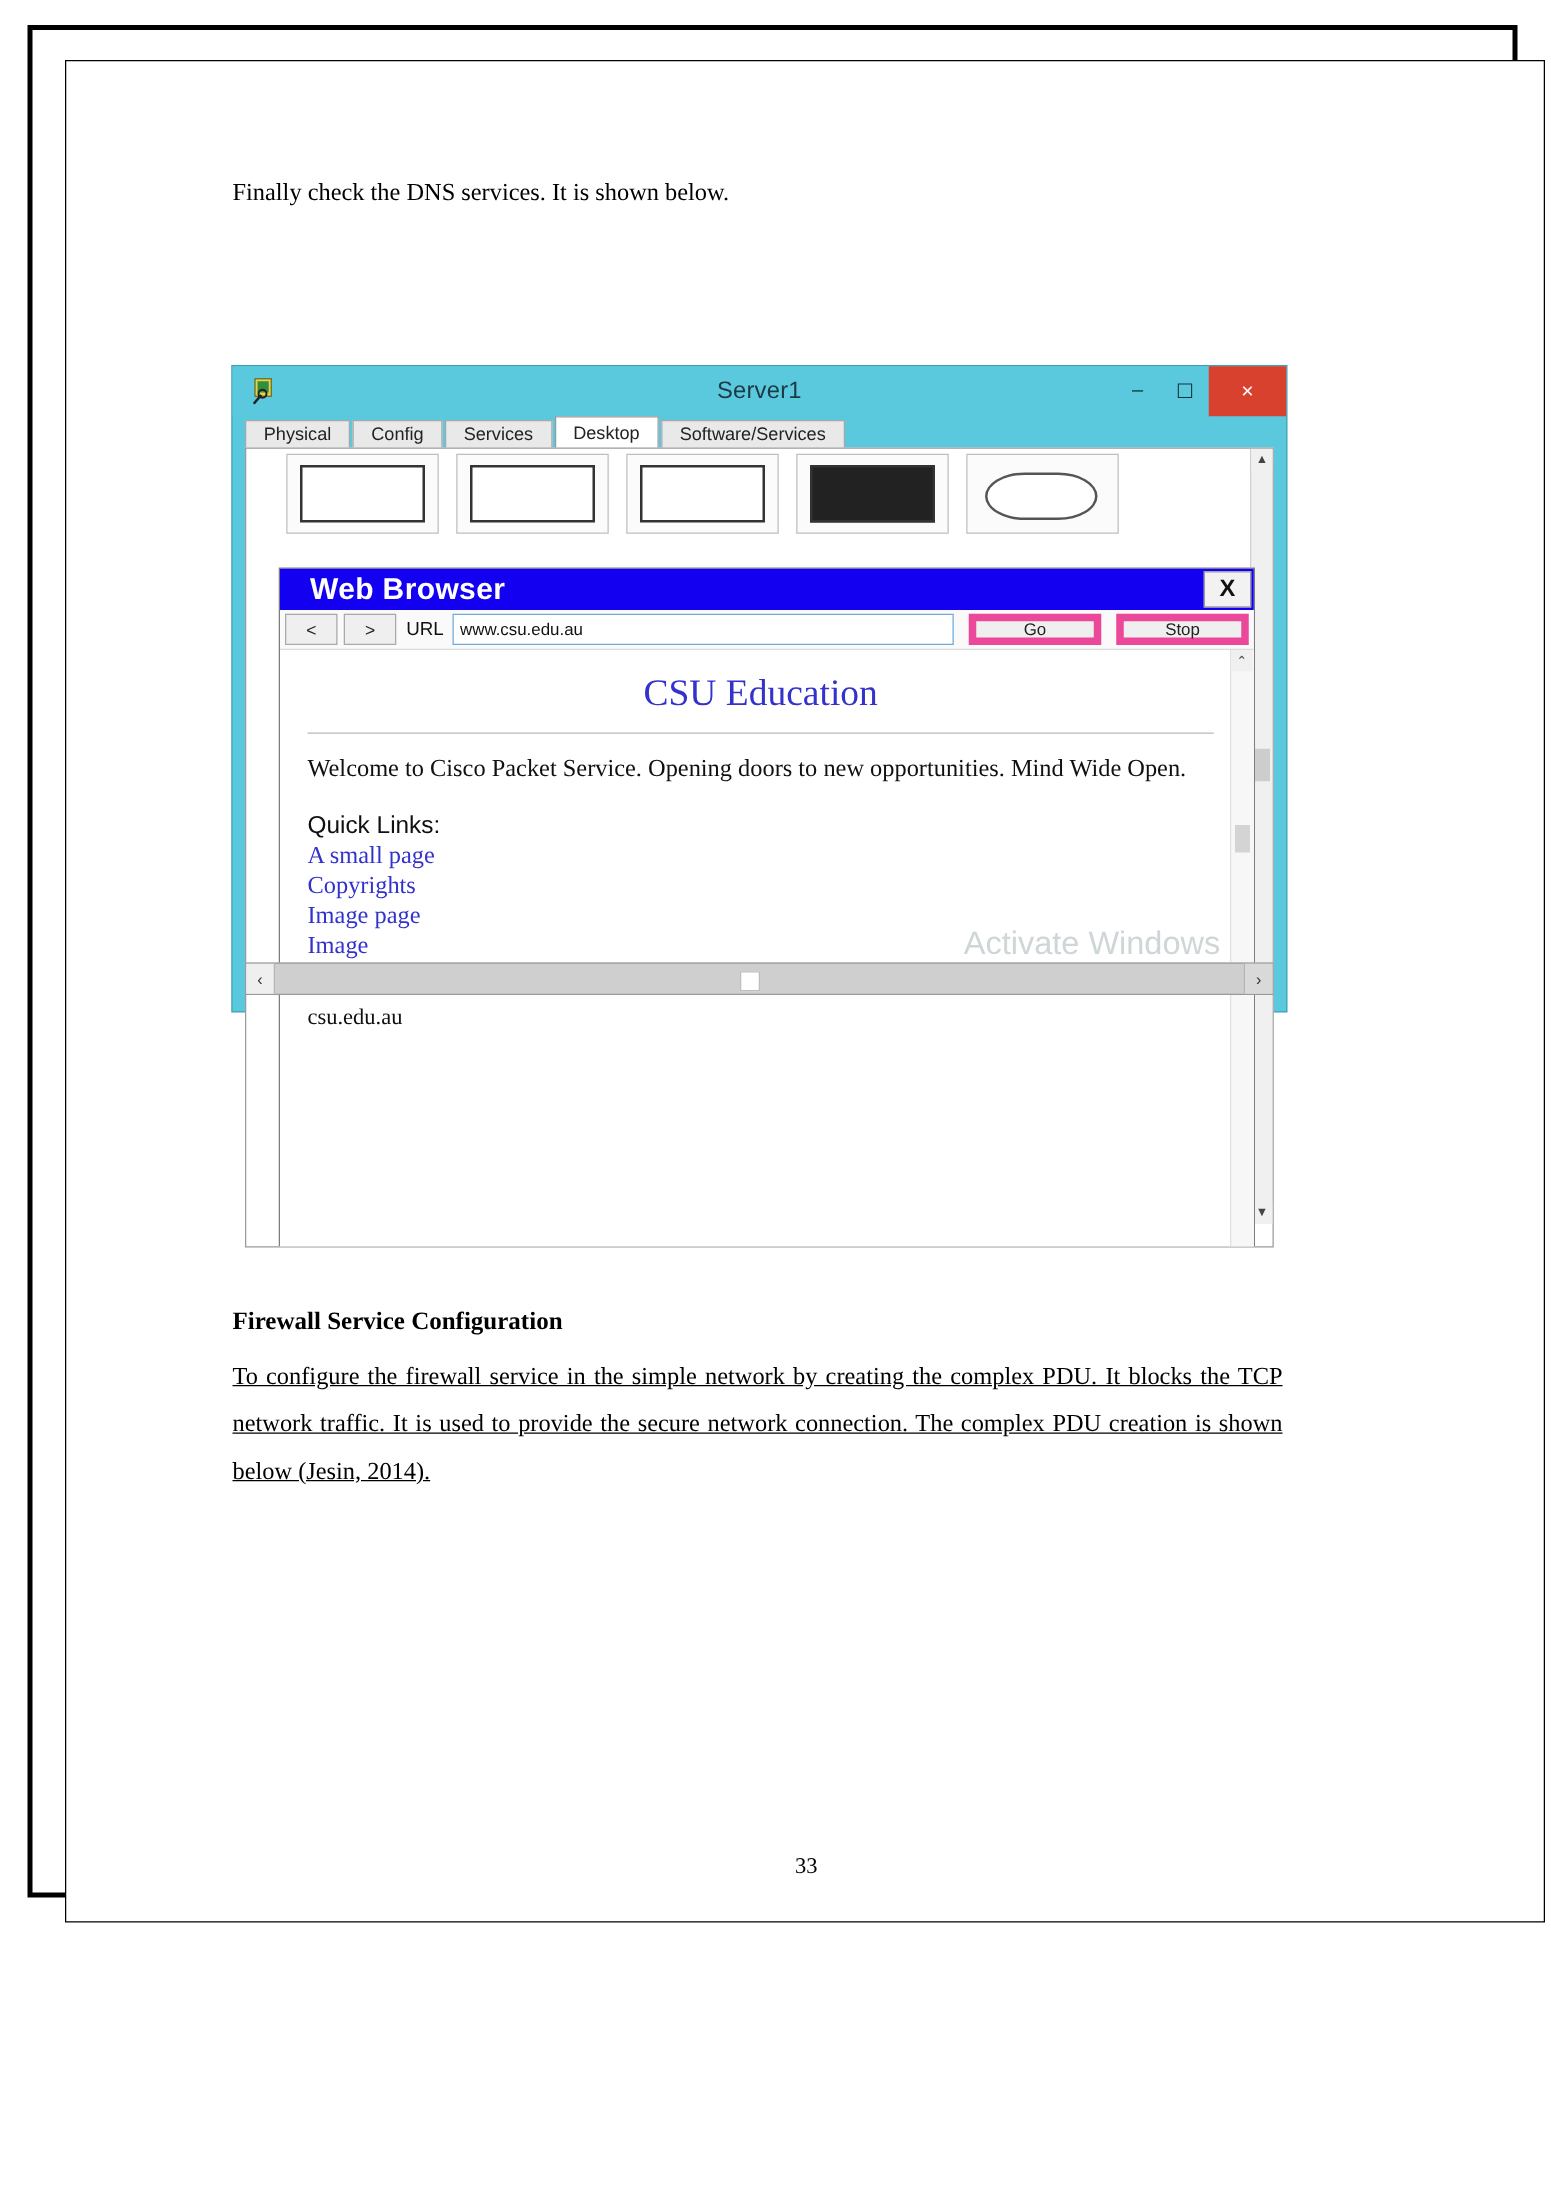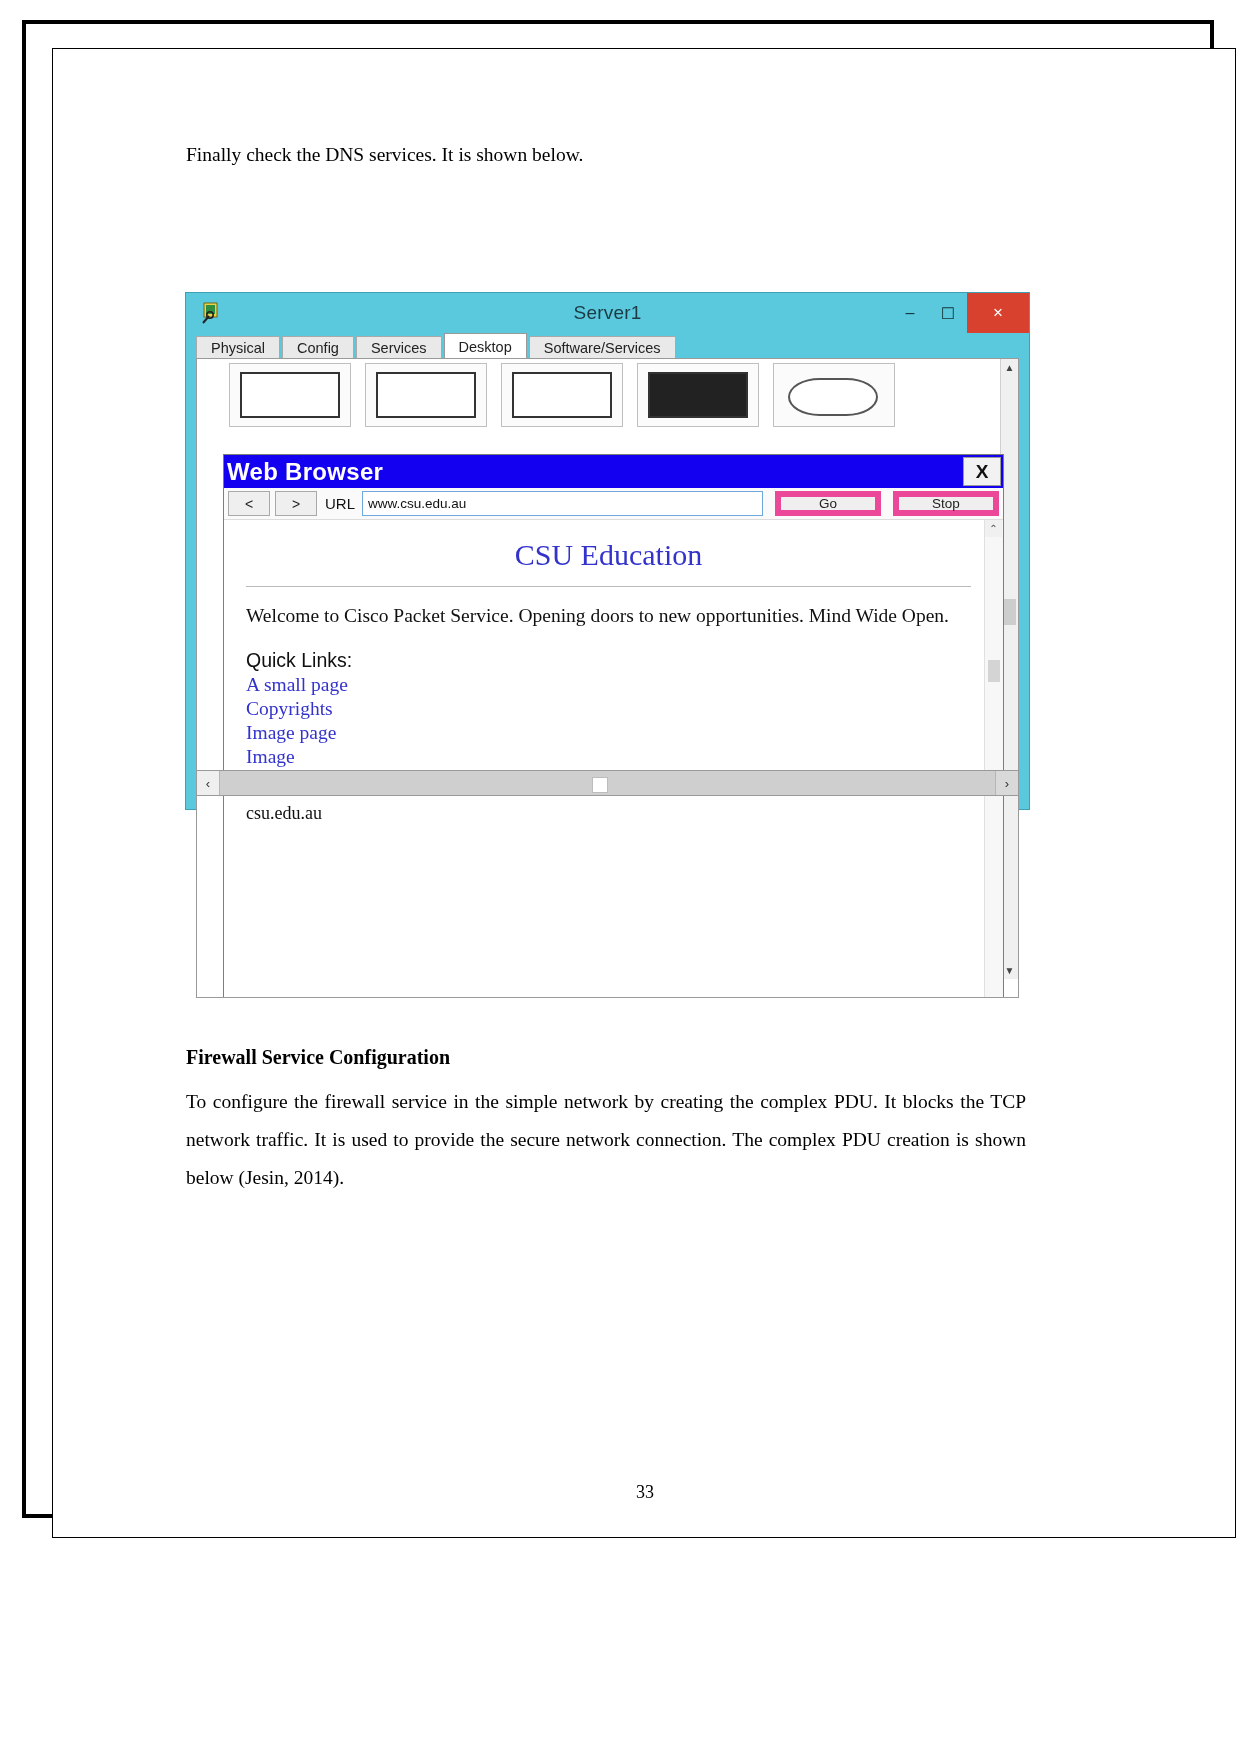--- a/index.html
+++ b/index.html
@@ -186,21 +186,21 @@
     box-sizing:border-box;
   }
   .wb-titlebar{
     height:33px;background:#1400f0;
     display:flex;align-items:center;
     position:relative;
   }
   .wb-title{
     font-family:"Liberation Sans", sans-serif;
     font-weight:bold;font-size:24px;color:#ffffff;
-    padding-left:3px;letter-spacing:.3px;
+    padding-left:24px;letter-spacing:.3px;
   }
   .wb-close{
     position:absolute;right:2px;top:2px;
     width:38px;height:29px;
     background:#f2f2f2;border:1px solid #9a9a9a;
     display:flex;align-items:center;justify-content:center;
     font-family:"Liberation Sans",sans-serif;font-size:19px;font-weight:bold;color:#111;
     box-sizing:border-box;
   }
   .wb-toolbar{
@@ -397,30 +397,34 @@
                 <div class="sb-arrow">⌃</div>
                 <div class="wb-vthumb"></div>
 
               </div>
 
             </div>
           </div>
 
         </div>
 
+        <div class="watermark">
+          <div class="wm1">Activate Windows</div>
+          <div class="wm2">Go to PC settings to activate Windows.</div>
+        </div>
 
         <div class="pt-hscroll">
           <div class="hs-left">‹</div>
           <div class="hs-thumb"></div>
           <div class="hs-right">›</div>
         </div>
       </div>
 
       <div style="position:absolute;left:0;top:905px;width:840px;">
         <h3 class="doc-heading">Firewall Service Configuration</h3>
-        <p class="doc-para" style="margin-top:14px;">To configure the firewall service in the simple network by creating the complex PDU. It blocks the TCP network traffic. It is used to provide the secure network connection. The complex PDU creation is shown below (Jesin, 2014).</p>
+        <p class="doc-para" style="margin-top:14px;text-decoration:underline;">To configure the firewall service in the simple network by creating the complex PDU. It blocks the TCP network traffic. It is used to provide the secure network connection. The complex PDU creation is shown below (Jesin, 2014).</p>
       </div>
 
     </div>
 
     <div class="page-number">33</div>
   </div>
 </div>
 
 </body></html>

